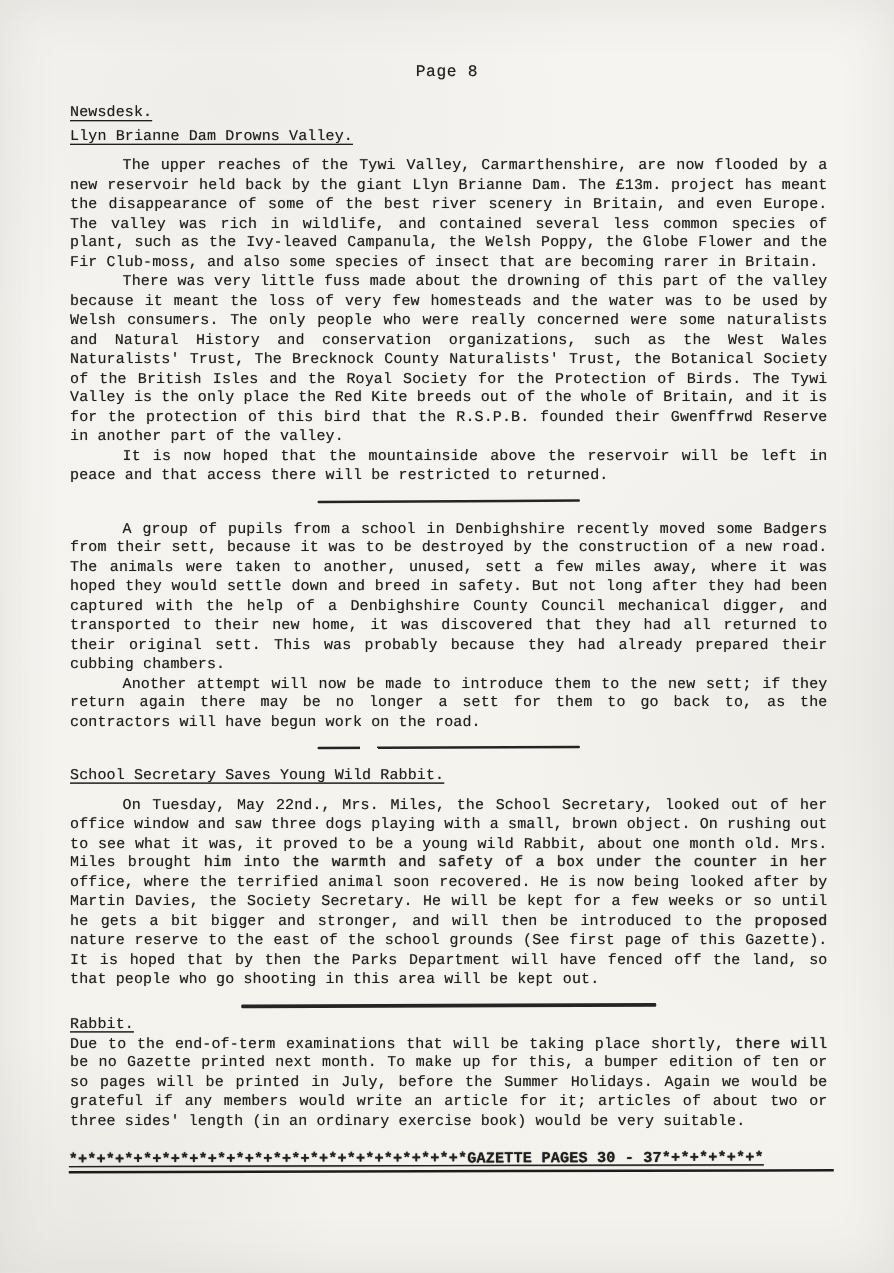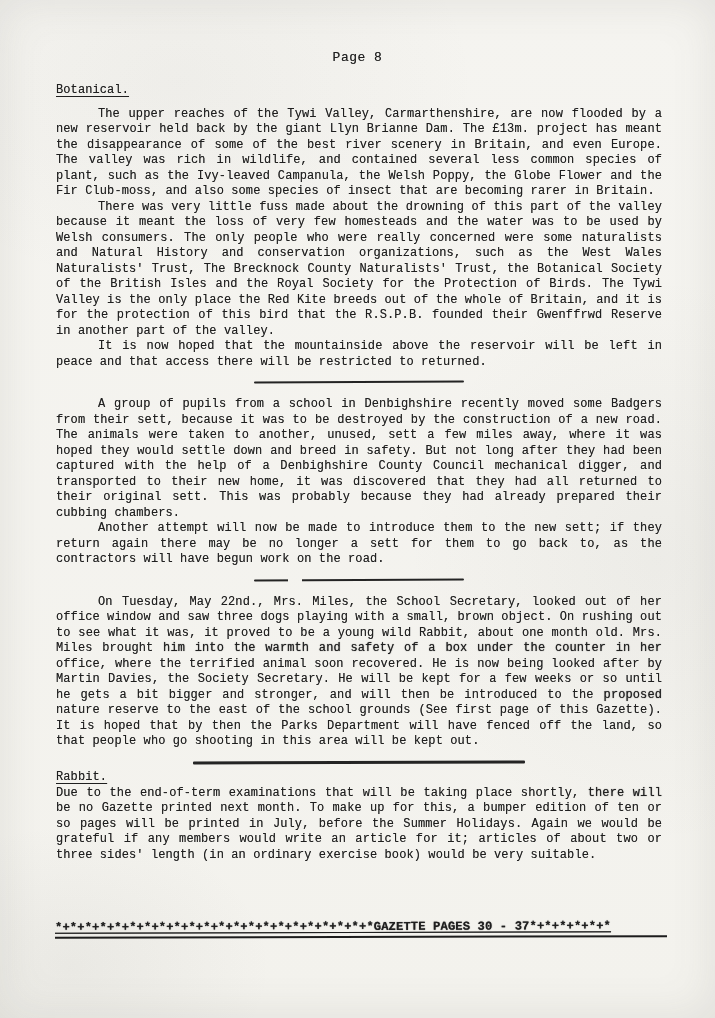--- a/index.html
+++ b/index.html
@@ -96,33 +96,35 @@
 </style>
 </head>
 <body>
 
 <div class="paper">
 
   <div class="page-number">Page 8</div>
 
   <div class="column">
 
-    <h2 class="heading kicker">Botanical.</h2>
+    <h2 class="heading kicker">Newsdesk.</h2>
 
+    <h2 class="heading">Llyn Brianne Dam Drowns Valley.</h2>
     <p class="body-text indent first">The upper reaches of the Tywi Valley, Carmarthenshire, are now flooded by a new reservoir held back by the giant Llyn Brianne Dam. The £13m. project has meant the disappearance of some of the best river scenery in Britain, and even Europe. The valley was rich in wildlife, and contained several less common species of plant, such as the Ivy-leaved Campanula, the Welsh Poppy, the Globe Flower and the Fir Club-moss, and also some species of insect that are becoming rarer in Britain.</p>
     <p class="body-text indent">There was very little fuss made about the drowning of this part of the valley because it meant the loss of very few homesteads and the water was to be used by Welsh consumers.  The only people who were really concerned were some naturalists and Natural History and conservation organizations, such as the West Wales Naturalists' Trust, The Brecknock County Naturalists' Trust, the Botanical Society of the British Isles and the Royal Society for the Protection of Birds.  The Tywi Valley is the only place the Red Kite breeds out of the whole of Britain, and it is for the protection of this bird that the R.S.P.B. founded their Gwenffrwd Reserve in another part of the valley.</p>
     <p class="body-text indent">It is now hoped that the mountainside above the reservoir will be left in peace and that access there will be restricted to returned.</p>
 
     <div class="divider divider-1"></div>
 
     <p class="body-text indent first">A group of pupils from a school in Denbighshire recently moved some Badgers from their sett, because it was to be destroyed by the construction of a new road. The animals were taken to another, unused, sett a few miles away, where it was hoped they would settle down and breed in safety. But not long after they had been captured with the help of a Denbighshire County Council mechanical digger, and transported to their new home, it was discovered that they had all returned to their original sett. This was probably because they had already prepared their cubbing chambers.</p>
     <p class="body-text indent">Another attempt will now be made to introduce them to the new sett; if they return again there may be no longer a sett for them to go back to, as the contractors will have begun work on the road.</p>
 
     <div class="divider divider-2"></div>
 
+    <h2 class="heading">School Secretary Saves Young Wild Rabbit.</h2>
     <p class="body-text indent first">On Tuesday, May 22nd., Mrs. Miles, the School Secretary, looked out of her office window and saw three dogs playing with a small, brown object. On rushing out to see what it was, it proved to be a young wild Rabbit, about one month old. Mrs. Miles brought <b>him into the warmth and safety of a box under the counter in her</b> office, where the terrified animal soon recovered. He is now being looked after by Martin Davies, the Society Secretary. He will be kept for a few weeks or so until he gets a bit bigger and stronger, and will then be introduced to the <b>proposed</b> nature reserve to the east of the school grounds (See first page of this Gazette). It is hoped that by then the Parks Department will have fenced off the land, so that people who go shooting in this area will be kept out.</p>
 
     <div class="divider divider-3"></div>
 
     <h2 class="heading notice-title">Rabbit.</h2>
     <p class="body-text" style="margin-top:0;">Due to the end-of-term examinations that will be taking place shortly, <b>there will</b> be no Gazette printed next month. To make up for this, a bumper edition of ten or so pages will be printed in July, before the Summer Holidays.  Again we would be grateful if any members would write an article for it; articles of about two or three sides' length (in an ordinary exercise book) would be very suitable.</p>
 
   </div>
 
   <div class="footer-band">*+*+*+*+*+*+*+*+*+*+*+*+*+*+*+*+*+*+*+*+*+*GAZETTE PAGES 30 - 37*+*+*+*+*+*</div>

